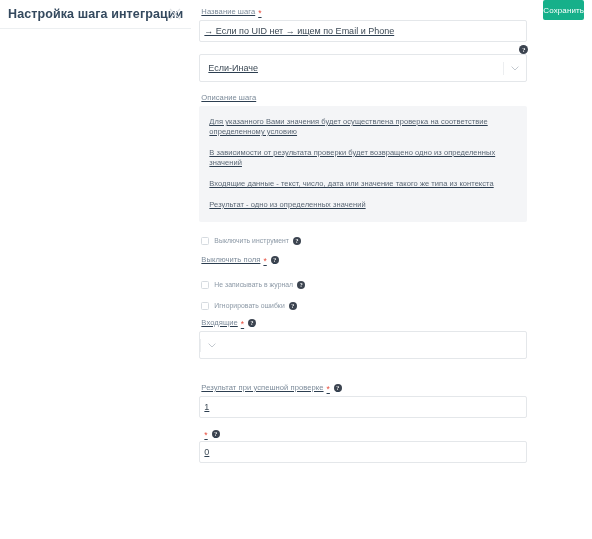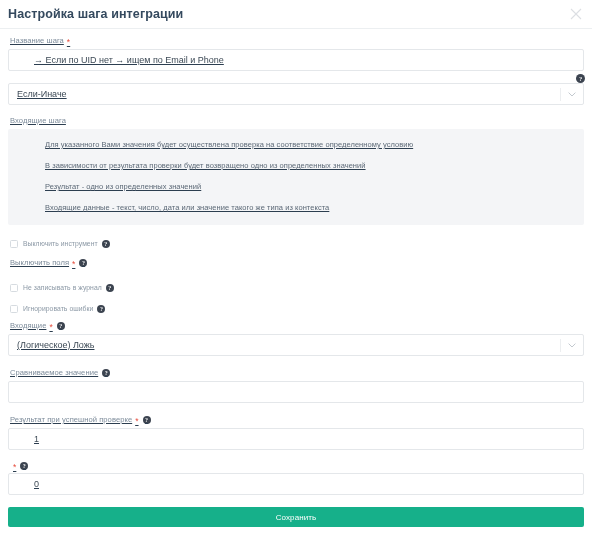--- a/index.html
+++ b/index.html
@@ -13,21 +13,21 @@
     height: 539px;
     overflow: hidden;
     font-family: "Liberation Sans", "DejaVu Sans", sans-serif;
     color: #2c3e50;
   }
 
   .dialog {
     width: 592px;
     height: 539px;
     display: flex;
-    flex-direction: column;
+    flex-direction: row;
     background: #fff;
   }
 
   
   .dlg-header {
     position: relative;
     height: 29px;
     flex: 0 0 29px;
     display: flex;
     align-items: center;
@@ -111,31 +111,31 @@
   }
 
   .inp {
     width: 100%;
     height: 22px;
     border: 1px solid #e4e7ea;
     border-radius: 2px;
     background: #fff;
     font-size: 9px;
     color: #3d4a56;
-    padding: 0 25px;
+    padding: 0 4px;
     font-family: "Liberation Sans", "DejaVu Sans", sans-serif;
     outline: none;
     display: flex;
     align-items: center;
   }
   .inp.empty { color: #c6ccd2; }
 
   .sel {
     width: 100%;
-    height: 22px;
+    height: 28px;
     border: 1px solid #e4e7ea;
     border-radius: 2px;
     background: #fff;
     display: flex;
     align-items: center;
     position: relative;
     cursor: pointer;
   }
   .sel-val {
     flex: 1 1 auto;
@@ -164,21 +164,20 @@
     border-radius: 2px;
     padding: 11px 10px 12px 10px;
     margin-top: 1px;
   }
   .desc-line {
     font-size: 7.5px;
     color: #5b6876;
     line-height: 10px;
     margin-bottom: 11px;
     letter-spacing: .05px;
-    margin-left: 27px;
   }
   .desc-line:last-child { margin-bottom: 0; }
 
   .chk-row {
     display: flex;
     align-items: center;
     margin: 0 0 0 2px;
   }
   .chk-box {
     width: 8px;
@@ -265,27 +264,27 @@
             <path d="M0.6 0.6 L4 4 L7.4 0.6" fill="none" stroke="#c3c9cf" stroke-width="1"></path>
           </svg>
         </div>
       </div>
     </div>
 
     <div class="spacer-11"></div>
 
     <div class="field">
       <div class="lbl">
-        <span>Входящие шага</span>
+        <span>Описание шага</span>
       </div>
       <div class="desc-box">
         <div class="desc-line">Для указанного Вами значения будет осуществлена проверка на соответствие определенному условию</div>
         <div class="desc-line">В зависимости от результата проверки будет возвращено одно из определенных значений</div>
+        <div class="desc-line">Входящие данные - текст, число, дата или значение такого же типа из контекста</div>
         <div class="desc-line">Результат - одно из определенных значений</div>
-        <div class="desc-line">Входящие данные - текст, число, дата или значение такого же типа из контекста</div>
       </div>
     </div>
 
     <div class="spacer-14"></div>
 
     <div class="chk-row">
       <span class="chk-box"></span>
       <span class="chk-lbl">Выключить инструмент</span>
       <span class="help">?</span>
     </div>
@@ -318,39 +317,31 @@
 
     <div class="spacer-8"></div>
 
     <div class="field">
       <div class="lbl">
         <span>Входящие</span>
         <span class="req">*</span>
         <span class="help">?</span>
       </div>
       <div class="sel">
-        <div class="sel-val">(Логическое) Ложь</div>
         <div class="sel-sep"></div>
         <div class="sel-arrow">
           <svg width="8" height="5" viewBox="0 0 8 5" aria-hidden="true">
             <path d="M0.6 0.6 L4 4 L7.4 0.6" fill="none" stroke="#c3c9cf" stroke-width="1"></path>
           </svg>
         </div>
       </div>
     </div>
 
     <div class="spacer-12"></div>
 
-    <div class="field">
-      <div class="lbl">
-        <span>Сравниваемое значение</span>
-        <span class="help">?</span>
-      </div>
-      <div class="inp empty"></div>
-    </div>
 
     <div class="spacer-12"></div>
 
     <div class="field">
       <div class="lbl">
         <span>Результат при успешной проверке</span>
         <span class="req">*</span>
         <span class="help">?</span>
       </div>
       <div class="inp">1</div>

